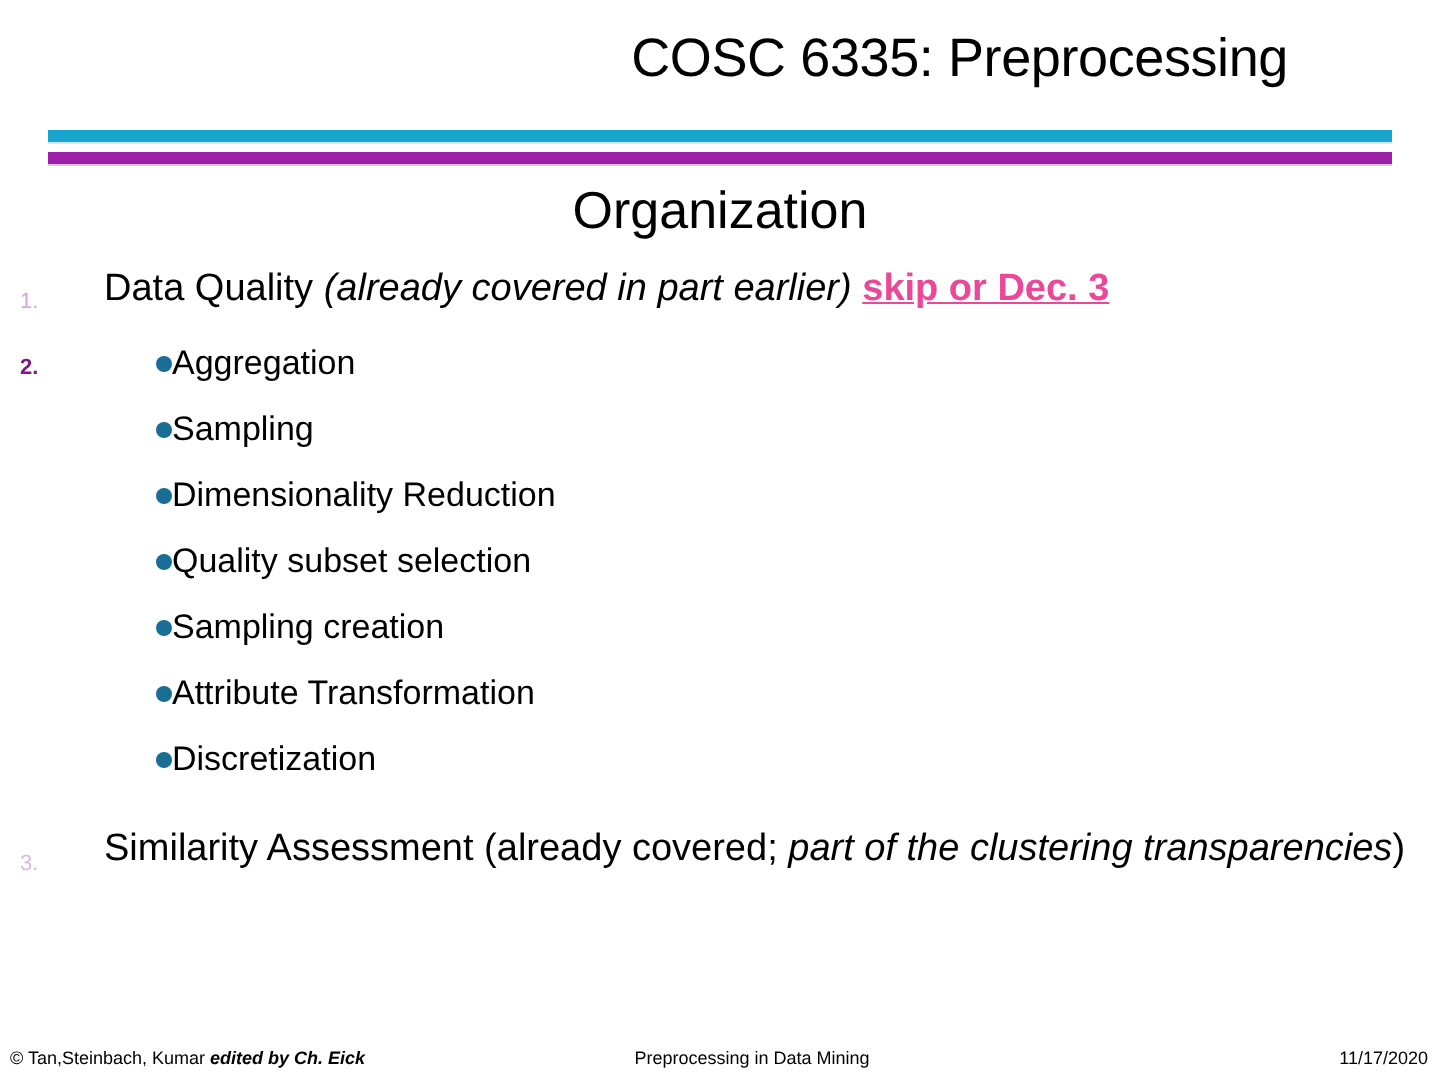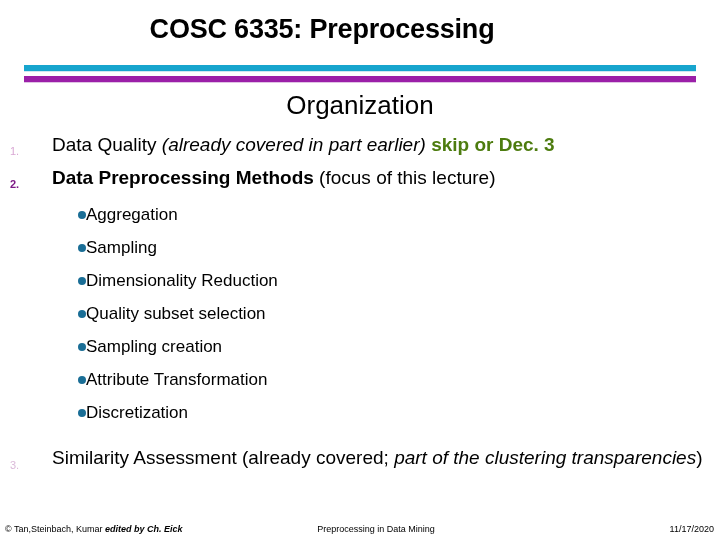--- a/index.html
+++ b/index.html
@@ -22,23 +22,23 @@
     width: 720px;
     height: 540px;
   }
 
   
   .slide-title {
     position: absolute;
     left: 0;
     top: 14px;
     width: 644px;
-    text-align: center;
+    text-align: right;
     font-size: 27px;
-    font-weight: bold;
+    font-weight: normal;
     letter-spacing: -0.2px;
     color: #000000;
     white-space: nowrap;
   }
 
   
   .divider {
     position: absolute;
     left: 24px;
     width: 672px;
@@ -94,22 +94,23 @@
     font-weight: bold;
     text-align: left;
   }
   .num-marker.light { color: #d9a8d4; font-weight: normal; }
   .num-marker.dark  { color: #7d1a86; }
   .num-marker.faint { color: #dbb9d9; font-weight: normal; }
 
   .t-bold { font-weight: bold; }
   .t-ital { font-style: italic; }
   .t-accent {
-    color: #4d7c0f;
+    color: #ec4899;
     font-weight: bold;
+    text-decoration: underline;
   }
 
   
   .sub-list {
     margin: 6px 0 2px 0;
     padding: 0;
   }
   .sub-item {
     position: relative;
     padding-left: 86px;
@@ -179,21 +180,20 @@
 
   <div class="body-area">
 
     <div class="num-item">
       <span class="num-marker light">1.</span>
       <span><span>Data Quality </span><span class="t-ital">(already covered in part earlier)</span><span> </span><span class="t-accent">skip or Dec. 3</span></span>
     </div>
 
     <div class="num-item">
       <span class="num-marker dark">2.</span>
-      <span><span class="t-bold">Data Preprocessing Methods</span><span> (focus of this lecture)</span></span>
     </div>
 
     <div class="sub-list">
       <div class="sub-item">
         <span class="sub-bullet"></span>
         <span>Aggregation</span>
       </div>
       <div class="sub-item">
         <span class="sub-bullet"></span>
         <span>Sampling</span>

